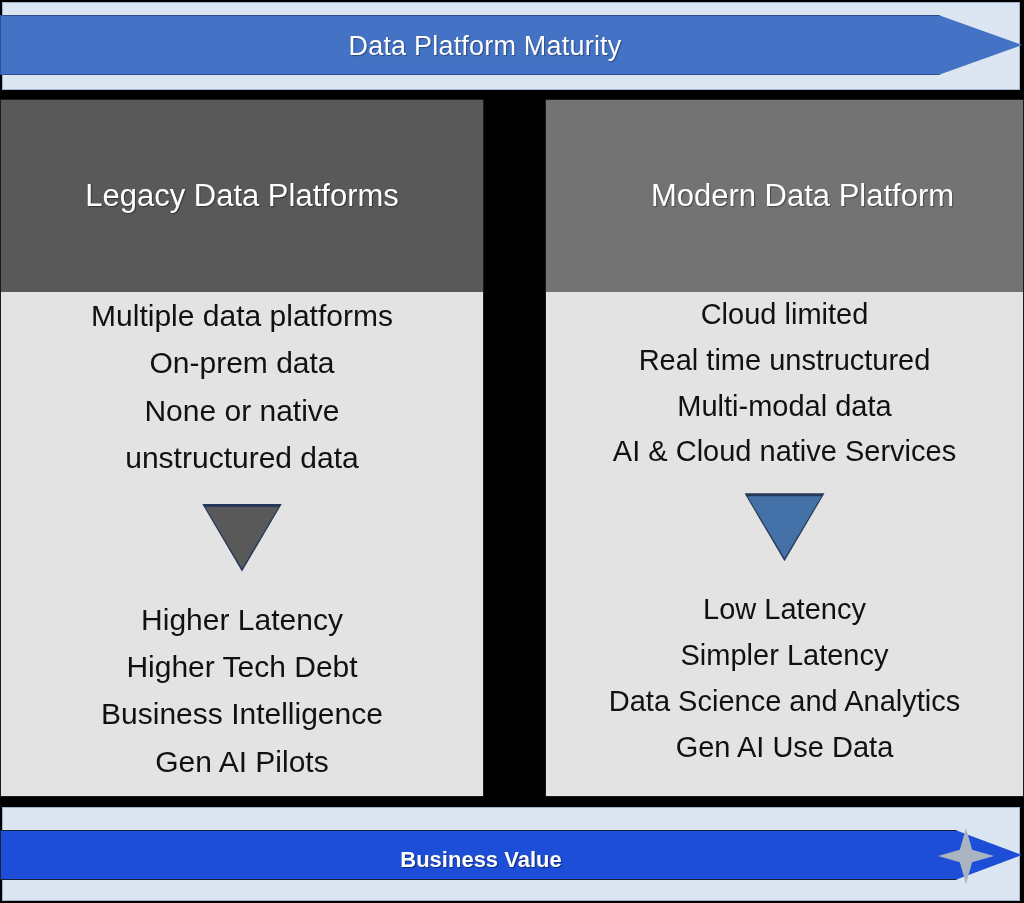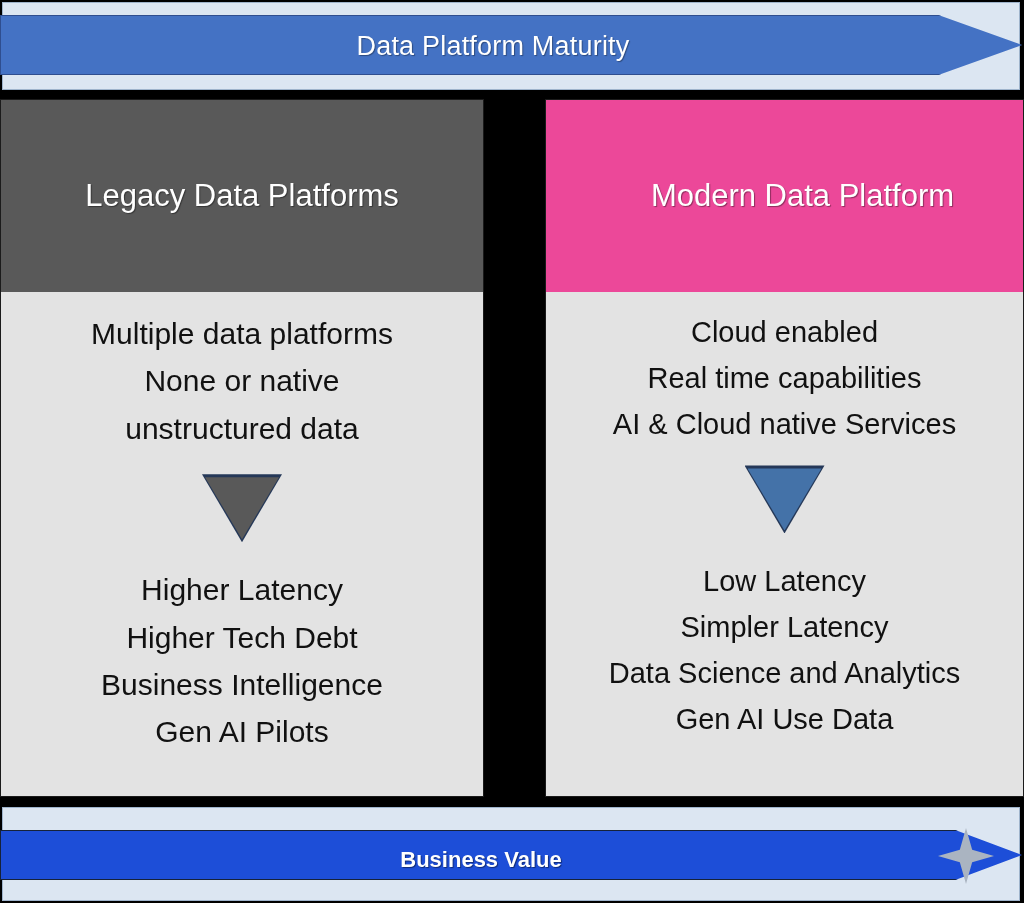--- a/index.html
+++ b/index.html
@@ -40,21 +40,21 @@
     width: 1022px;
     height: 60px;
     background: #4472c4;
     border: 1px solid #2f4e8f;
     box-sizing: border-box;
     -webkit-clip-path: polygon(0 0, 88.2% 0, 88.2% -22%, 100% 50%, 88.2% 122%, 88.2% 100%, 0 100%);
     clip-path: polygon(0 0, 88.2% 0, 88.2% -22%, 100% 50%, 88.2% 122%, 88.2% 100%, 0 100%);
   }
   .arrow-label {
     position: absolute;
-    left: 12px;
+    left: 4px;
     top: 0;
     width: 960px;
     height: 60px;
     display: flex;
     align-items: center;
     justify-content: center;
     color: #ffffff;
     font-size: 27px;
     letter-spacing: 0.2px;
     text-shadow: 1px 1px 1px rgba(0,0,0,0.35);
@@ -86,28 +86,27 @@
     height: 192px;
     flex: 0 0 192px;
     display: flex;
     align-items: center;
     justify-content: center;
     color: #ffffff;
     font-size: 31px;
     text-shadow: 1px 1px 1px rgba(0,0,0,0.4);
   }
   #panel-legacy .panel-header { background: #595959; }
-  #panel-modern .panel-header { background: #ec4899; padding-left: 36px; }
+  #panel-modern .panel-header { background: #737373; padding-left: 36px; }
 
   .panel-body {
     flex: 1 1 auto;
     display: flex;
     flex-direction: column;
     align-items: center;
-    padding-top: 18px;
     box-sizing: border-box;
   }
   .feature-list, .outcome-list {
     display: flex;
     flex-direction: column;
     align-items: center;
     width: 100%;
   }
   .feature-list .line,
   .outcome-list .line {
@@ -226,20 +225,21 @@
 </div>
 <div class="edge-line-top"></div>
 
 <div id="panels">
 
   <div class="panel" id="panel-legacy">
     <div class="panel-header">Legacy Data Platforms</div>
     <div class="panel-body">
       <div class="feature-list">
         <div class="line">Multiple data platforms</div>
+        <div class="line">On-prem data</div>
         <div class="line">None or native</div>
         <div class="line">unstructured data</div>
       </div>
       <div class="tri-wrap">
         <div class="tri-outer" id="tri-legacy">
           <div class="tri-inner"></div>
         </div>
       </div>
       <div class="outcome-list">
         <div class="line">Higher Latency</div>
@@ -247,22 +247,23 @@
         <div class="line">Business Intelligence</div>
         <div class="line">Gen AI Pilots</div>
       </div>
     </div>
   </div>
 
   <div class="panel" id="panel-modern">
     <div class="panel-header">Modern Data Platform</div>
     <div class="panel-body">
       <div class="feature-list">
-        <div class="line">Cloud enabled</div>
-        <div class="line">Real time capabilities</div>
+        <div class="line">Cloud limited</div>
+        <div class="line">Real time unstructured</div>
+        <div class="line">Multi-modal data</div>
         <div class="line">AI &amp; Cloud native Services</div>
       </div>
       <div class="tri-wrap">
         <div class="tri-outer" id="tri-modern">
           <div class="tri-inner"></div>
         </div>
       </div>
       <div class="outcome-list">
         <div class="line">Low Latency</div>
         <div class="line">Simpler Latency</div>

